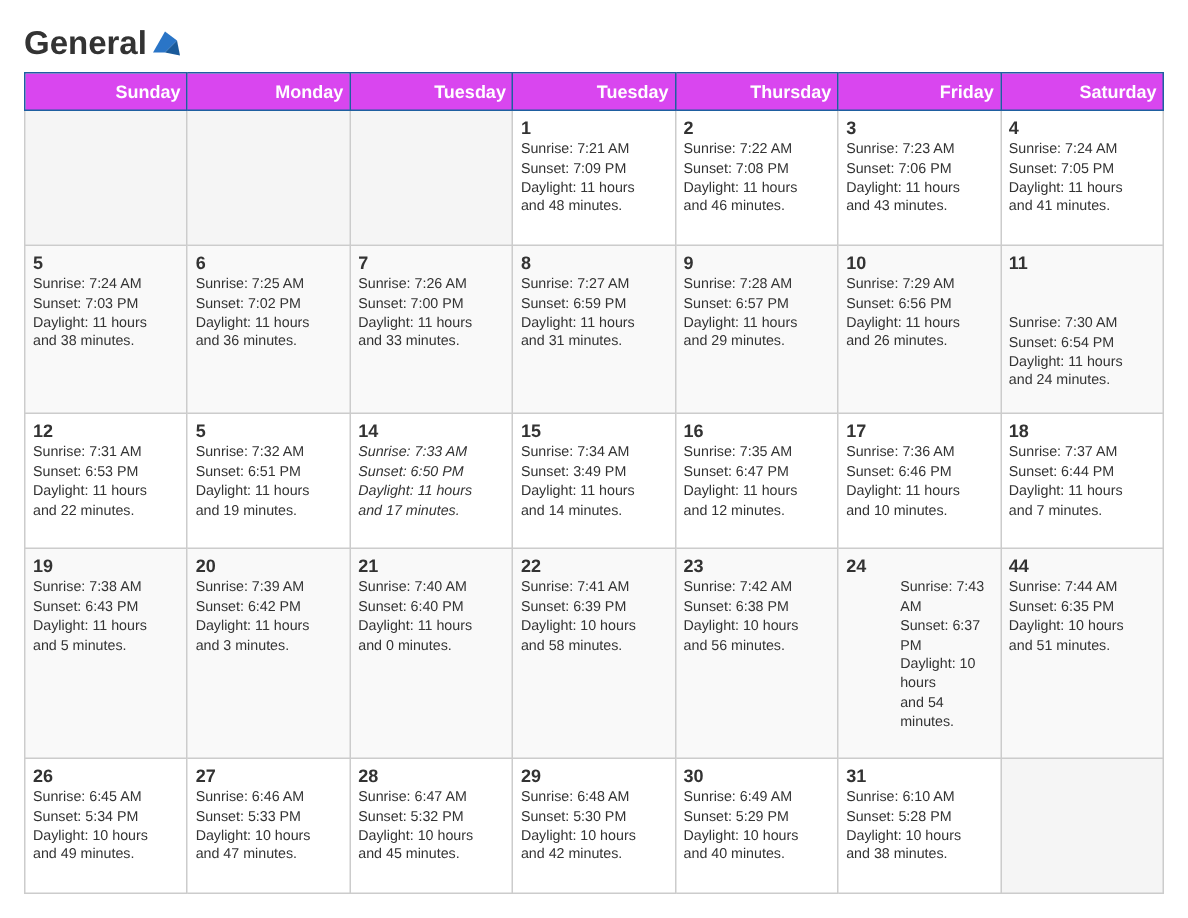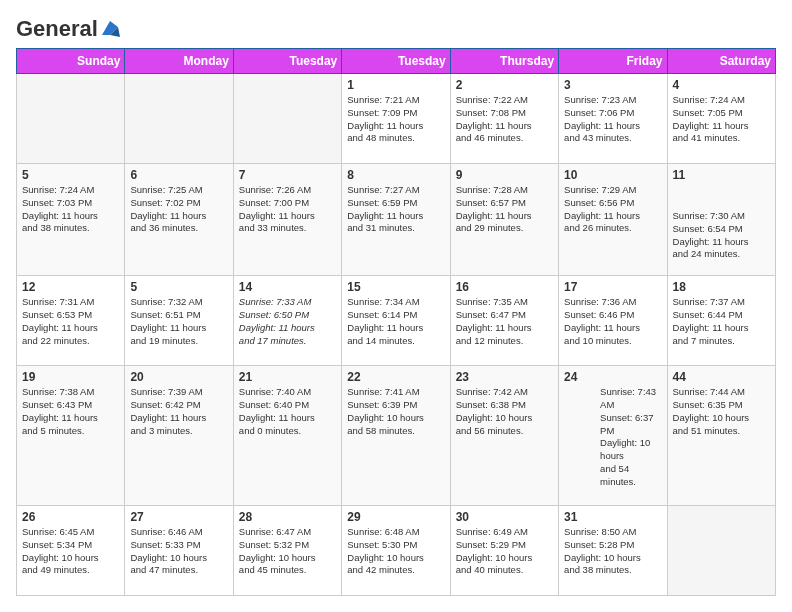--- a/index.html
+++ b/index.html
@@ -226,21 +226,21 @@
           <td>
             <span class="day-num">14</span>
             <div class="day-info" style="white-space: pre-line; font-style: italic;">Sunrise: 7:33 AM
 Sunset: 6:50 PM
 Daylight: 11 hours
 and 17 minutes.</div>
           </td>
           <td>
             <span class="day-num">15</span>
             <div class="day-info" style="white-space: pre-line;">Sunrise: 7:34 AM
-Sunset: 6:14 PM
+Sunset: 3:49 PM
 Daylight: 11 hours
 and 14 minutes.</div>
           </td>
           <td>
             <span class="day-num">16</span>
             <div class="day-info" style="white-space: pre-line;">Sunrise: 7:35 AM
 Sunset: 6:47 PM
 Daylight: 11 hours
 and 12 minutes.</div>
           </td>
@@ -341,21 +341,21 @@
           </td>
           <td>
             <span class="day-num">30</span>
             <div class="day-info" style="white-space: pre-line;">Sunrise: 6:49 AM
 Sunset: 5:29 PM
 Daylight: 10 hours
 and 40 minutes.</div>
           </td>
           <td>
             <span class="day-num">31</span>
-            <div class="day-info" style="white-space: pre-line;">Sunrise: 8:50 AM
+            <div class="day-info" style="white-space: pre-line;">Sunrise: 6:10 AM
 Sunset: 5:28 PM
 Daylight: 10 hours
 and 38 minutes.</div>
           </td>
           <td class="empty"></td>
         </tr>
       </tbody>
   </table>
 </div>
 

